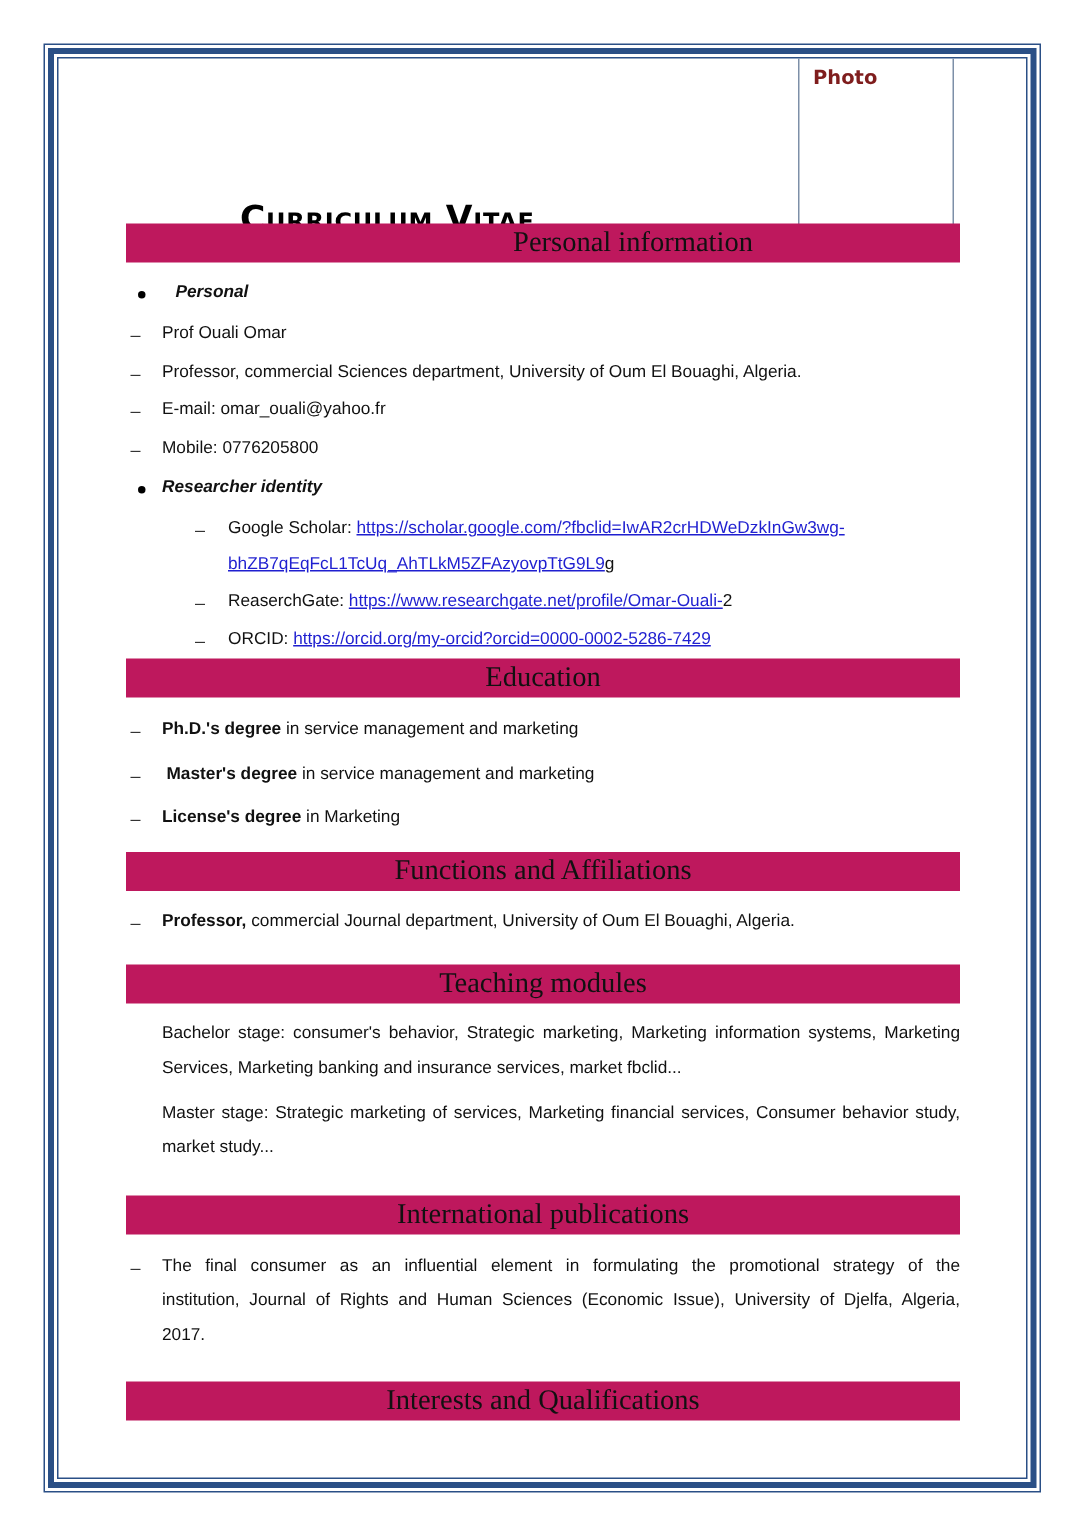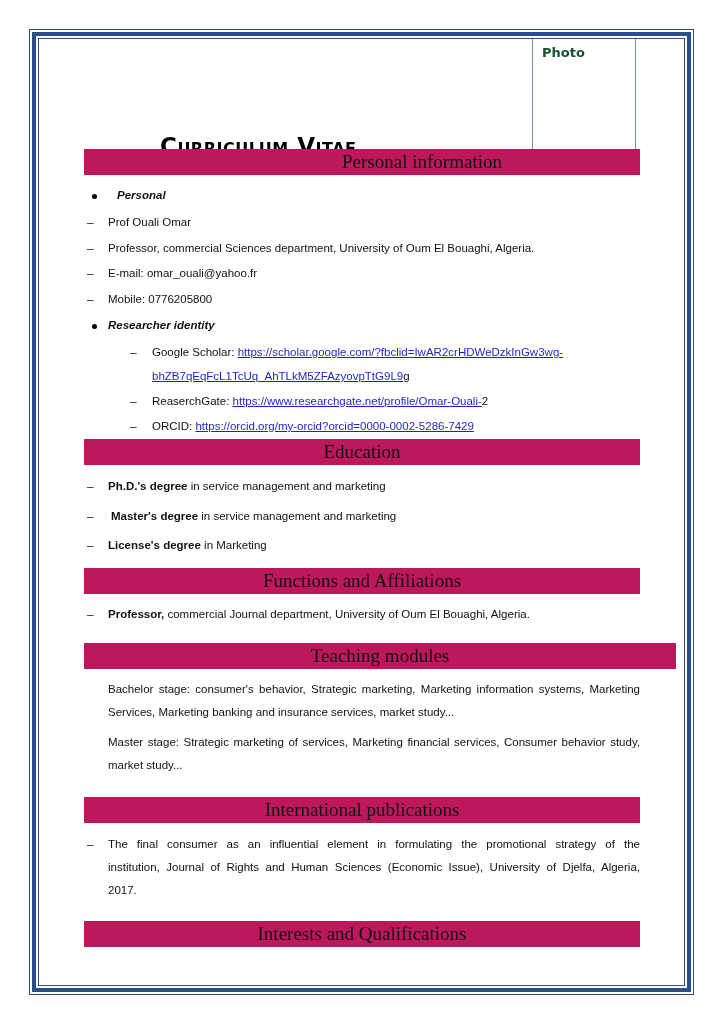--- a/index.html
+++ b/index.html
@@ -10,21 +10,21 @@
   .frame-outer { position: absolute; left: 29px; top: 29px; width: 665px; height: 966px;
                  border: 1px solid #2a4f86; box-sizing: border-box; }
   .frame-thick { position: absolute; left: 32px; top: 32px; width: 659px; height: 960px;
                  border: 4px solid #2a4f86; box-sizing: border-box; }
   .frame-inner { position: absolute; left: 38px; top: 38px; width: 647px; height: 948px;
                  border: 1px solid #2a4f86; box-sizing: border-box; }
 
   .photo-box { position: absolute; left: 532px; top: 39px; width: 104px; height: 111px;
                border-left: 1px solid #7d8fa8; border-right: 1px solid #7d8fa8; box-sizing: border-box; }
   .photo-label { position: absolute; left: 9px; top: 6px; font-family: "DejaVu Sans", sans-serif;
-                 font-weight: bold; font-size: 13px; color: #14532d; }
+                 font-weight: bold; font-size: 13px; color: #7f1d1d; }
 
   .cv-title { position: absolute; left: 160px; top: 108px; font-family: "DejaVu Sans", sans-serif;
               font-weight: bold; font-size: 23px; letter-spacing: 0.5px; color: #000; font-variant: small-caps; margin-top: 25px; }
 
   .section-bar { position: absolute; left: 84px; width: 556px; height: 26px; background: #be185d; }
   .section-title { position: absolute; left: 0; right: 0; top: 2px; text-align: center;
                    font-family: "Liberation Serif", serif; font-size: 19px; color: #111; }
 
   .line { position: absolute; font-family: "Liberation Sans", sans-serif; font-size: 11.5px; color: #111;
           white-space: nowrap; }
@@ -109,24 +109,24 @@
 </div>
 
 <div class="section-bar" style="top:568px;">
   <div class="section-title">Functions and Affiliations</div>
 </div>
 <div class="dash" style="top:608px;">–</div>
 <div class="line" style="left:108px; top:608px;">
   <span class="b">Professor,</span><span> commercial Journal department, University of Oum El Bouaghi, Algeria.</span>
 </div>
 
-<div class="section-bar" style="top:643px;padding-left:36px;">
+<div class="section-bar" style="top:643px;">
   <div class="section-title">Teaching modules</div>
 </div>
-<div class="para justify" style="top:678px;">Bachelor stage: consumer's behavior, Strategic marketing, Marketing information systems, Marketing Services, Marketing banking and insurance services, market study...</div>
+<div class="para justify" style="top:678px;">Bachelor stage: consumer's behavior, Strategic marketing, Marketing information systems, Marketing Services, Marketing banking and insurance services, market fbclid...</div>
 <div class="para justify" style="top:731px;">Master stage: Strategic marketing of services, Marketing financial services, Consumer behavior study, market study...</div>
 
 <div class="section-bar" style="top:797px;">
   <div class="section-title">International publications</div>
 </div>
 <div class="dash" style="top:838px;">–</div>
 <div class="para justify" style="top:833px; word-spacing:2px;">The final consumer as an influential element in formulating the promotional strategy of the institution, Journal of Rights and Human Sciences (Economic Issue), University of Djelfa, Algeria, 2017.</div>
 
 <div class="section-bar" style="top:921px;">
   <div class="section-title">Interests and Qualifications</div>

